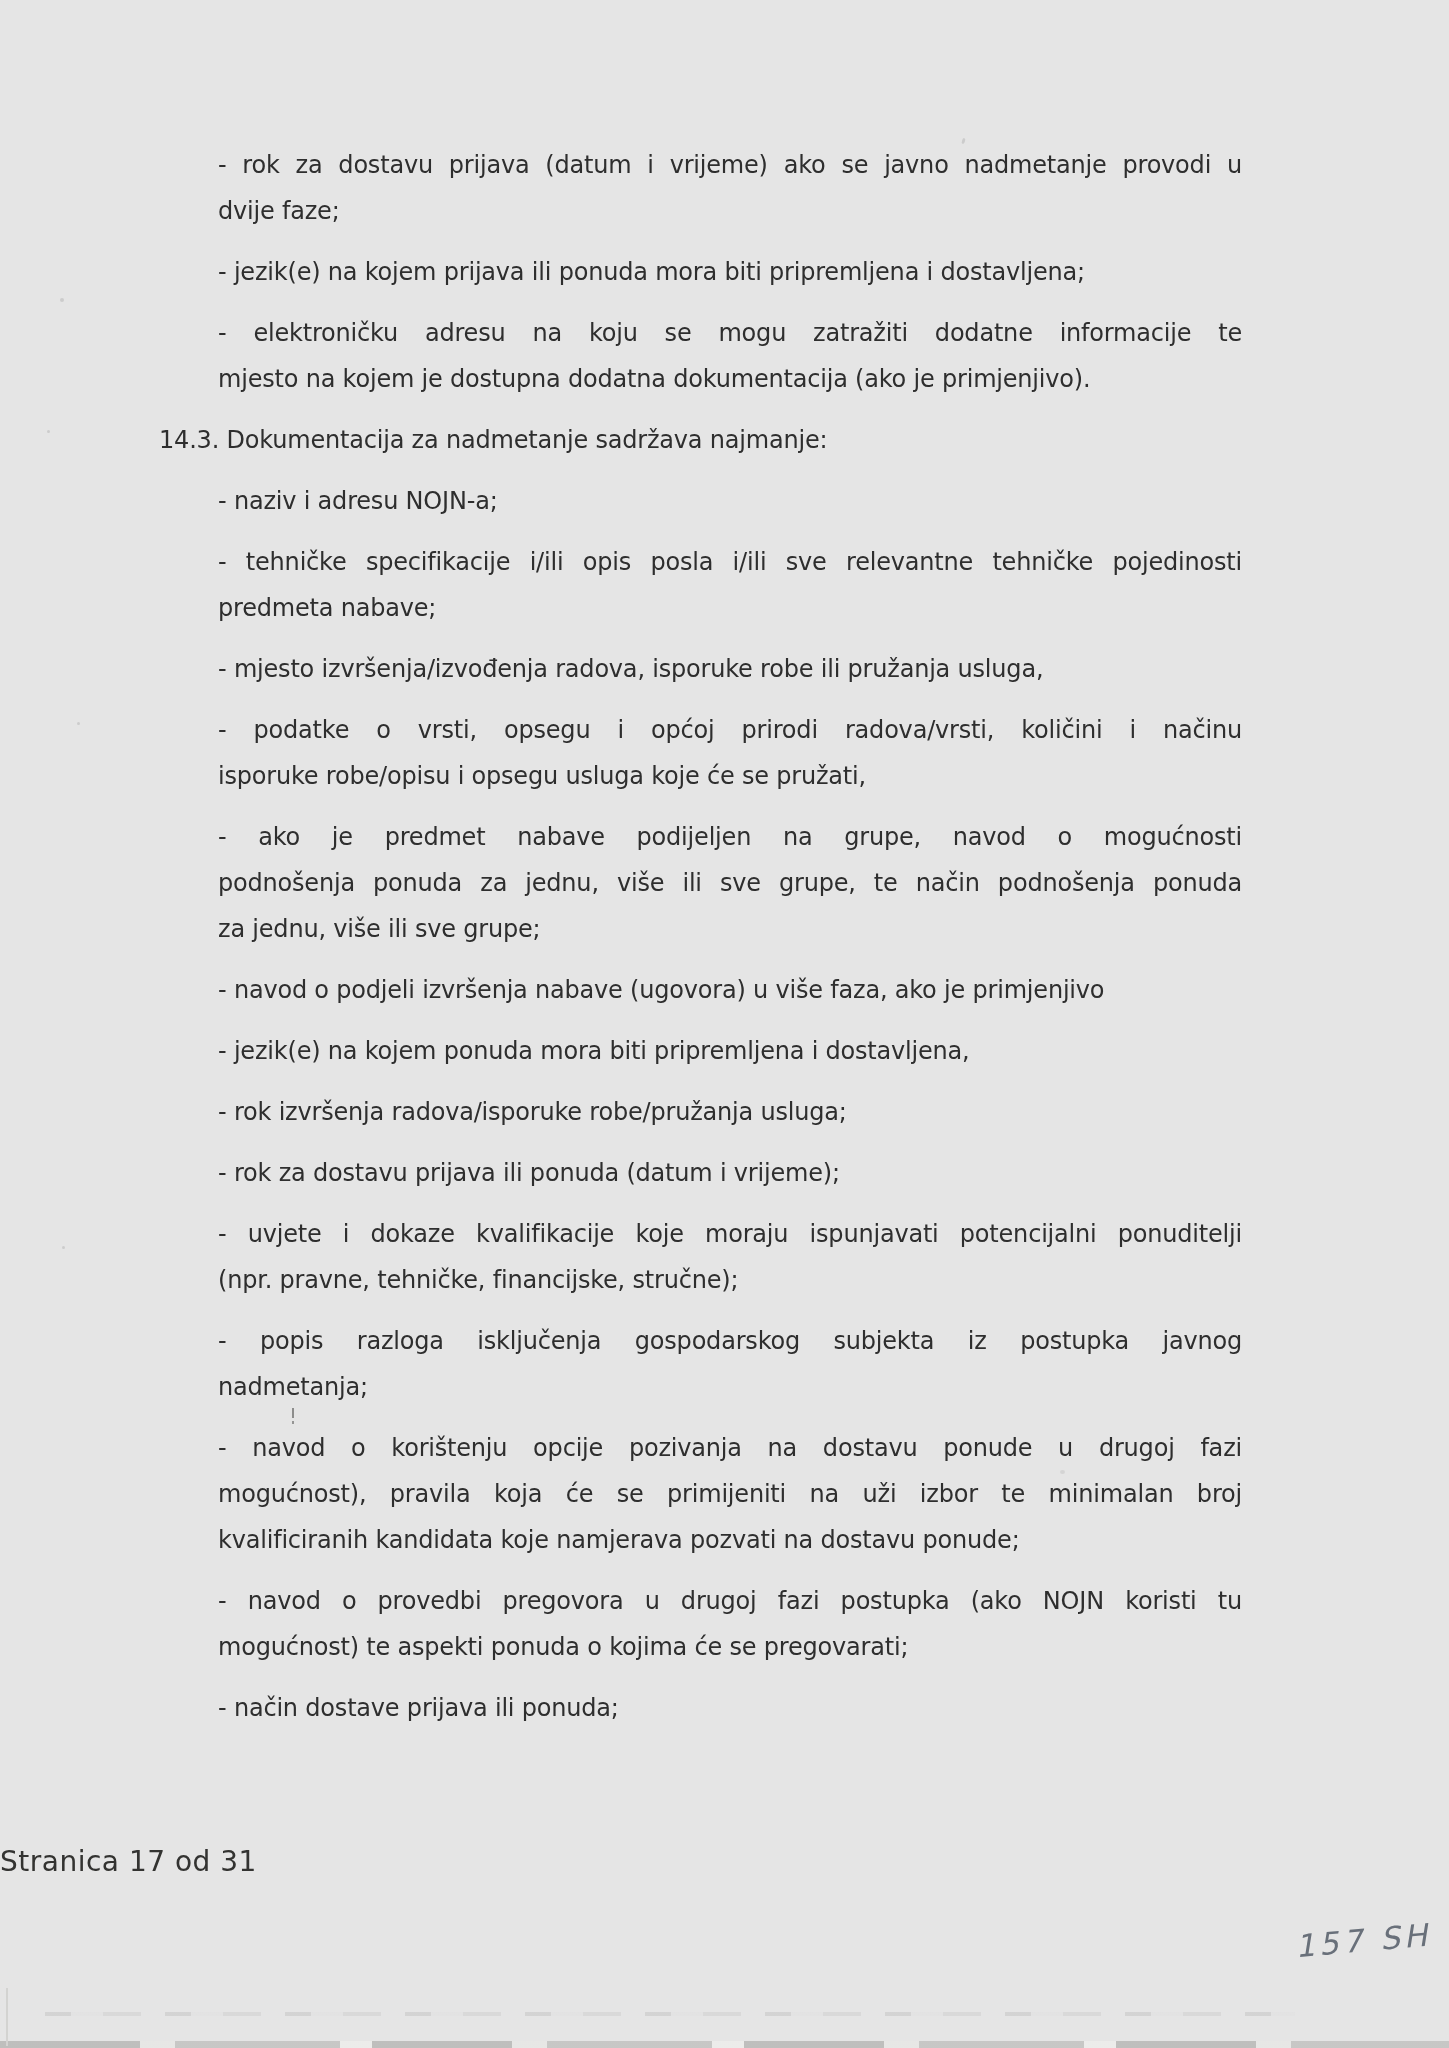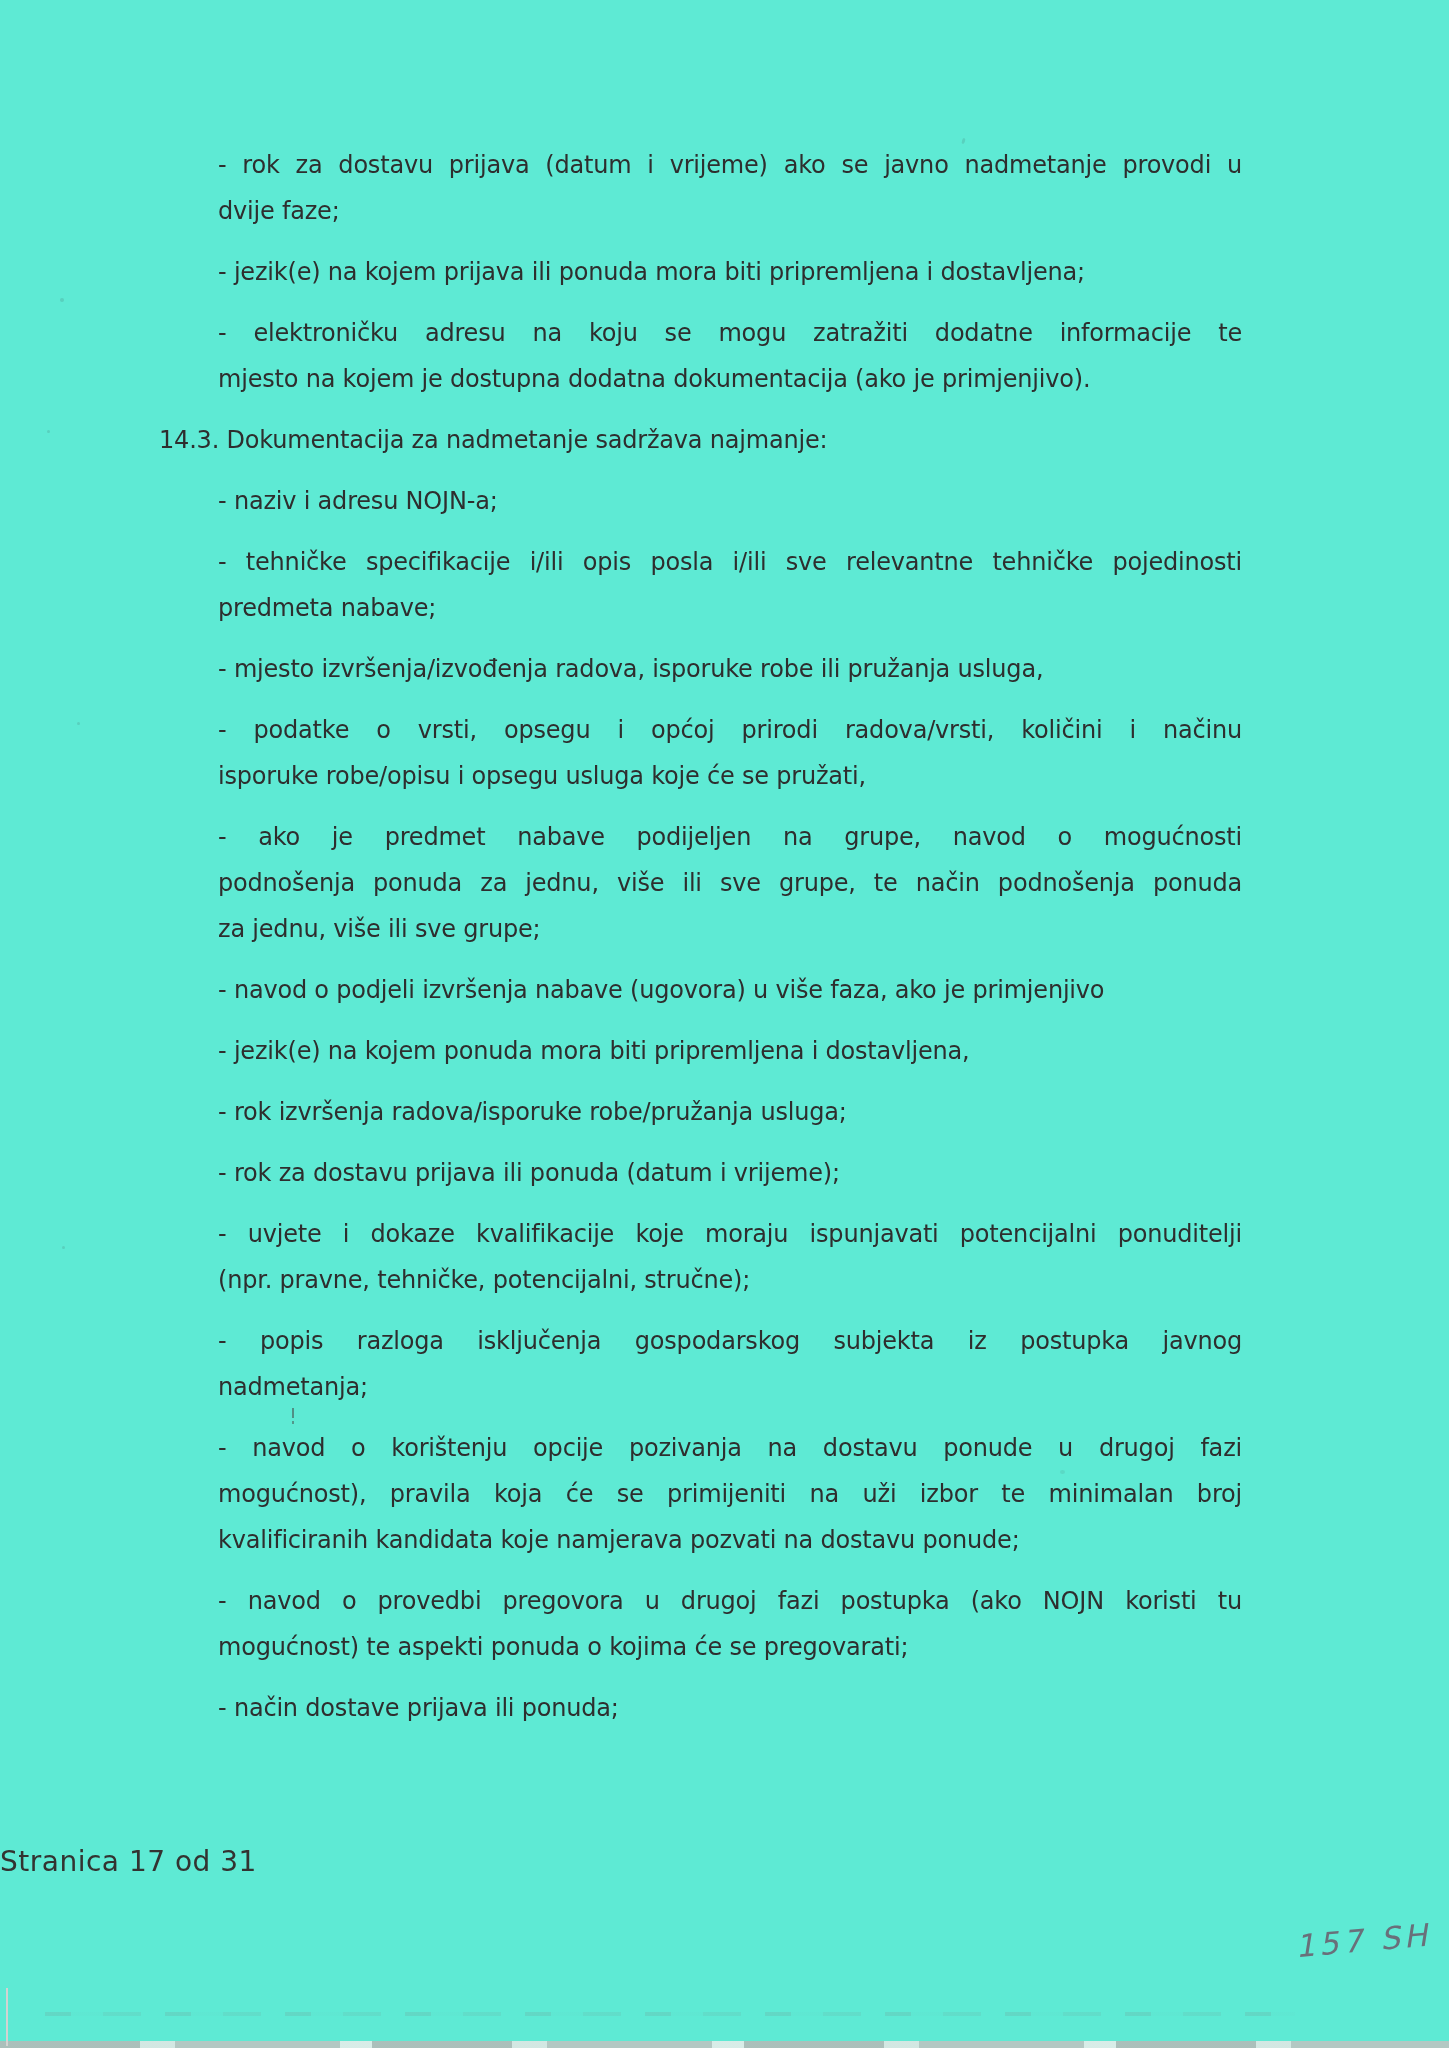--- a/index.html
+++ b/index.html
@@ -1,20 +1,20 @@
 <!DOCTYPE html>
 <html><head>
 <meta charset="utf-8">
 <style>
   html, body { margin: 0; padding: 0; background: #ffffff; }
   .page {
     position: relative;
     width: 1449px;
     height: 2048px;
-    background: #5eead4;
+    background: #e5e5e5;
     overflow: hidden;
     font-family: "DejaVu Sans", sans-serif;
     color: #2e2e2e;
   }
   .content {
     position: absolute;
     left: 152px;
     top: 142px;
     width: 1090px;
     font-size: 24px;
@@ -150,21 +150,21 @@
     <div class="para bullet">
       <div class="line">- rok izvršenja radova/isporuke robe/pružanja usluga;</div>
     </div>
 
     <div class="para bullet">
       <div class="line">- rok za dostavu prijava ili ponuda (datum i vrijeme);</div>
     </div>
 
     <div class="para bullet">
       <div class="line j">- uvjete i dokaze kvalifikacije koje moraju ispunjavati potencijalni ponuditelji</div>
-      <div class="line">(npr. pravne, tehničke, potencijalni, stručne);</div>
+      <div class="line">(npr. pravne, tehničke, financijske, stručne);</div>
     </div>
 
     <div class="para bullet">
       <div class="line j">- popis razloga isključenja gospodarskog subjekta iz postupka javnog</div>
       <div class="line">nadmetanja;</div>
     </div>
 
     <div class="para bullet">
       <div class="line j">- navod o korištenju opcije pozivanja na dostavu ponude u drugoj fazi</div>
       <div class="line j">mogućnost), pravila koja će se primijeniti na uži izbor te minimalan broj</div>

